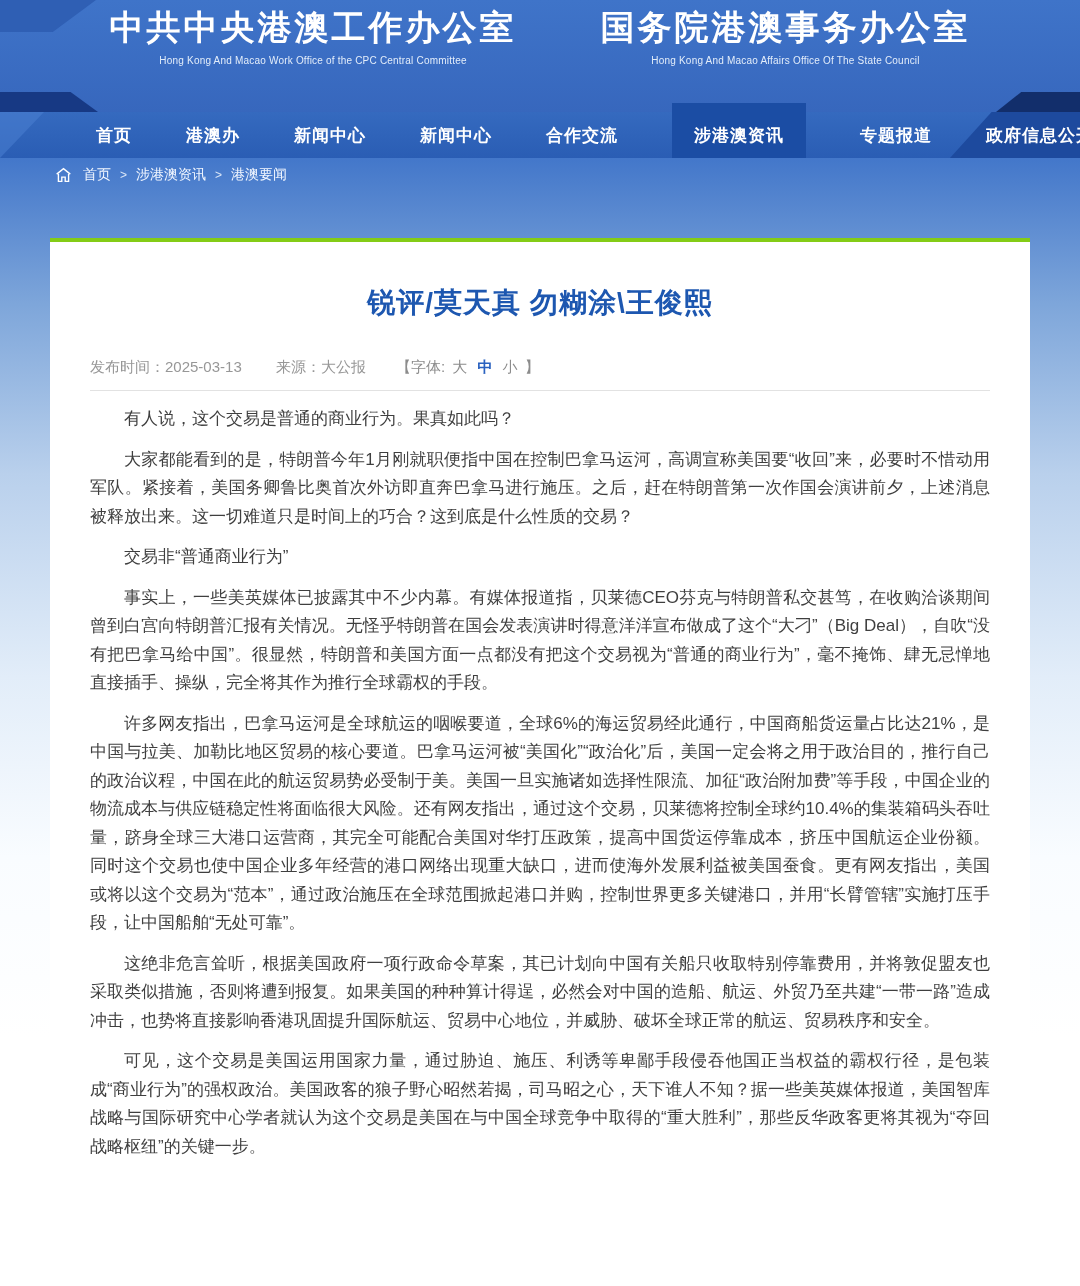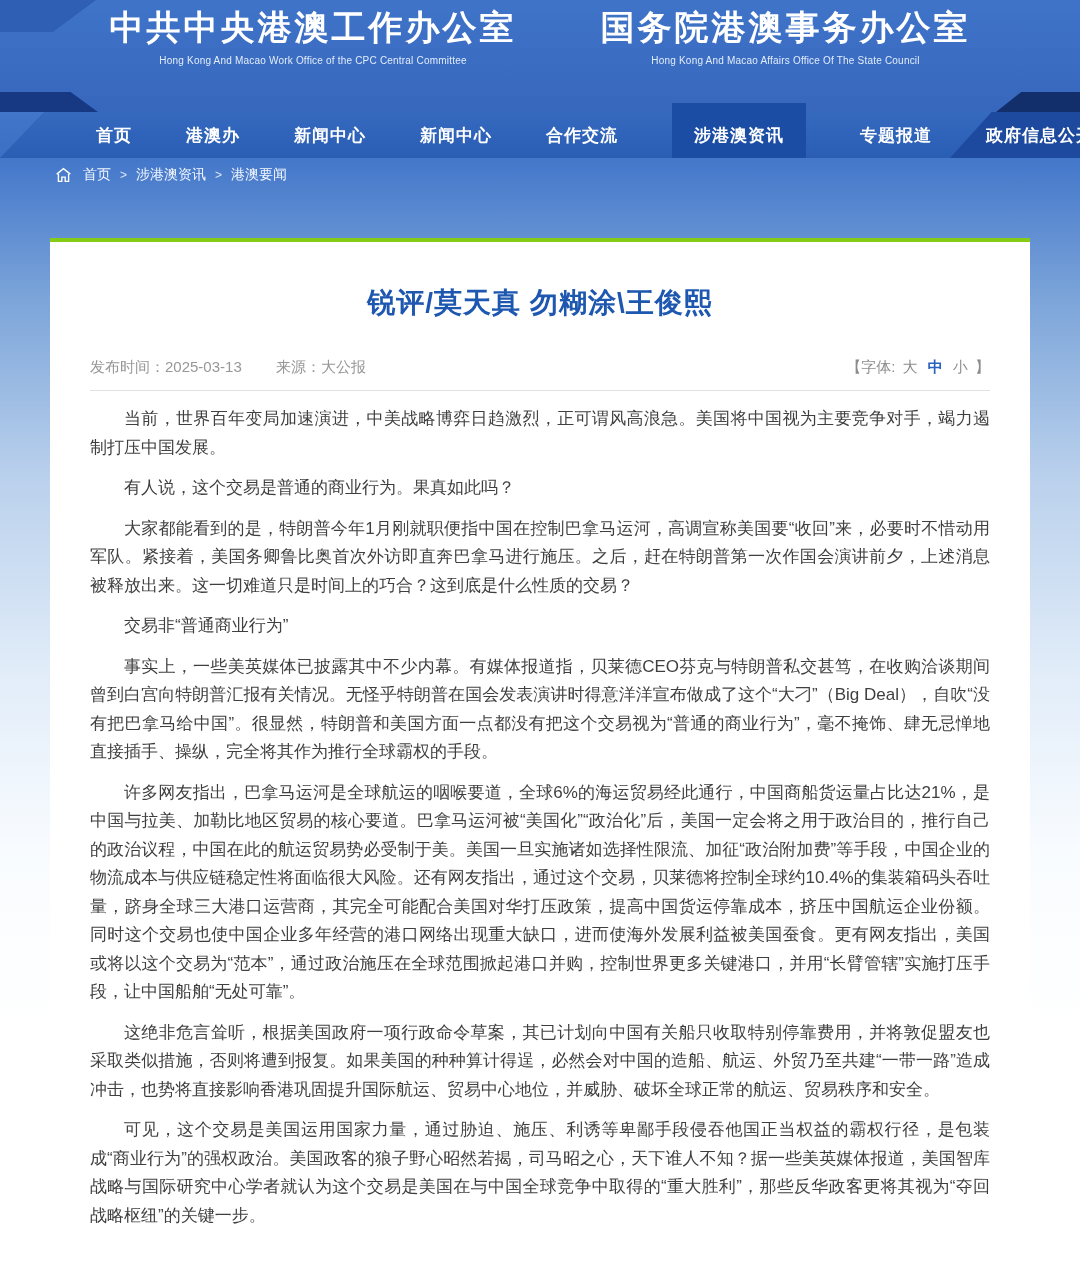--- a/index.html
+++ b/index.html
@@ -39,22 +39,22 @@
   .breadcrumb{position:absolute;top:166px;left:55px;display:flex;align-items:center;gap:9px;
     color:#f2f7ff;font-size:14px;z-index:2;}
   .breadcrumb .sep{color:#dce8f8;font-size:12px;}
   .crumb{cursor:pointer;}
   .home-icon{display:flex;align-items:center;margin-right:2px;cursor:pointer;}
 
   
   .card{position:absolute;top:200px;left:50px;width:900px;bottom:0;background:#ffffff;
     border-top:4px solid #84cc16;padding:0 40px;z-index:2;margin-top:38px;}
   .article-title{margin-top:42px;text-align:center;color:#1d57b0;font-size:28px;font-weight:bold;letter-spacing:1px;}
-  .meta-row{margin-top:36px;display:flex;justify-content:space-between;align-items:center;
-    font-size:15px;color:#979797;gap:14px;}
+  .meta-row{margin-top:36px;display:flex;justify-content:flex-start;align-items:center;
+    font-size:15px;color:#979797;}
   .meta-left span{margin-right:30px;}
   .font-ctl{color:#8c8c8c;}
   .font-ctl .sz{margin:0 3px;cursor:pointer;}
   .font-ctl .sz.active{color:#2a62c0;font-weight:bold;}
   .divider{border-bottom:1px solid #e2e2e2;margin-top:13px;}
   .article-body{margin-top:14px;}
   .article-body p{margin:0 0 12px 0;text-indent:2em;font-size:17px;line-height:28.5px;
     color:#3f3f3f;text-align:justify;}
 </style>
 </head>
@@ -122,21 +122,20 @@
         <span class="sz">大</span>
         <span class="sz active">中</span>
         <span class="sz">小</span>
         <span>】</span>
       </div>
     </div>
 
     <div class="divider"></div>
 
     <div class="article-body">
-      <p>当前，世界百年变局加速演进，中美战略博弈日趋激烈，正可谓风高浪急。美国将中国视为主要竞争对手，竭力遏制打压中国发展。</p>
       <p>有人说，这个交易是普通的商业行为。果真如此吗？</p>
       <p>大家都能看到的是，特朗普今年1月刚就职便指中国在控制巴拿马运河，高调宣称美国要“收回”来，必要时不惜动用军队。紧接着，美国务卿鲁比奥首次外访即直奔巴拿马进行施压。之后，赶在特朗普第一次作国会演讲前夕，上述消息被释放出来。这一切难道只是时间上的巧合？这到底是什么性质的交易？</p>
       <p>交易非“普通商业行为”</p>
       <p>事实上，一些美英媒体已披露其中不少内幕。有媒体报道指，贝莱德CEO芬克与特朗普私交甚笃，在收购洽谈期间曾到白宫向特朗普汇报有关情况。无怪乎特朗普在国会发表演讲时得意洋洋宣布做成了这个“大刁”（Big Deal），自吹“没有把巴拿马给中国”。很显然，特朗普和美国方面一点都没有把这个交易视为“普通的商业行为”，毫不掩饰、肆无忌惮地直接插手、操纵，完全将其作为推行全球霸权的手段。</p>
       <p>许多网友指出，巴拿马运河是全球航运的咽喉要道，全球6%的海运贸易经此通行，中国商船货运量占比达21%，是中国与拉美、加勒比地区贸易的核心要道。巴拿马运河被“美国化”“政治化”后，美国一定会将之用于政治目的，推行自己的政治议程，中国在此的航运贸易势必受制于美。美国一旦实施诸如选择性限流、加征“政治附加费”等手段，中国企业的物流成本与供应链稳定性将面临很大风险。还有网友指出，通过这个交易，贝莱德将控制全球约10.4%的集装箱码头吞吐量，跻身全球三大港口运营商，其完全可能配合美国对华打压政策，提高中国货运停靠成本，挤压中国航运企业份额。同时这个交易也使中国企业多年经营的港口网络出现重大缺口，进而使海外发展利益被美国蚕食。更有网友指出，美国或将以这个交易为“范本”，通过政治施压在全球范围掀起港口并购，控制世界更多关键港口，并用“长臂管辖”实施打压手段，让中国船舶“无处可靠”。</p>
       <p>这绝非危言耸听，根据美国政府一项行政命令草案，其已计划向中国有关船只收取特别停靠费用，并将敦促盟友也采取类似措施，否则将遭到报复。如果美国的种种算计得逞，必然会对中国的造船、航运、外贸乃至共建“一带一路”造成冲击，也势将直接影响香港巩固提升国际航运、贸易中心地位，并威胁、破坏全球正常的航运、贸易秩序和安全。</p>
       <p>可见，这个交易是美国运用国家力量，通过胁迫、施压、利诱等卑鄙手段侵吞他国正当权益的霸权行径，是包装成“商业行为”的强权政治。美国政客的狼子野心昭然若揭，司马昭之心，天下谁人不知？据一些美英媒体报道，美国智库战略与国际研究中心学者就认为这个交易是美国在与中国全球竞争中取得的“重大胜利”，那些反华政客更将其视为“夺回战略枢纽”的关键一步。</p>
 
     </div>
   </div>

